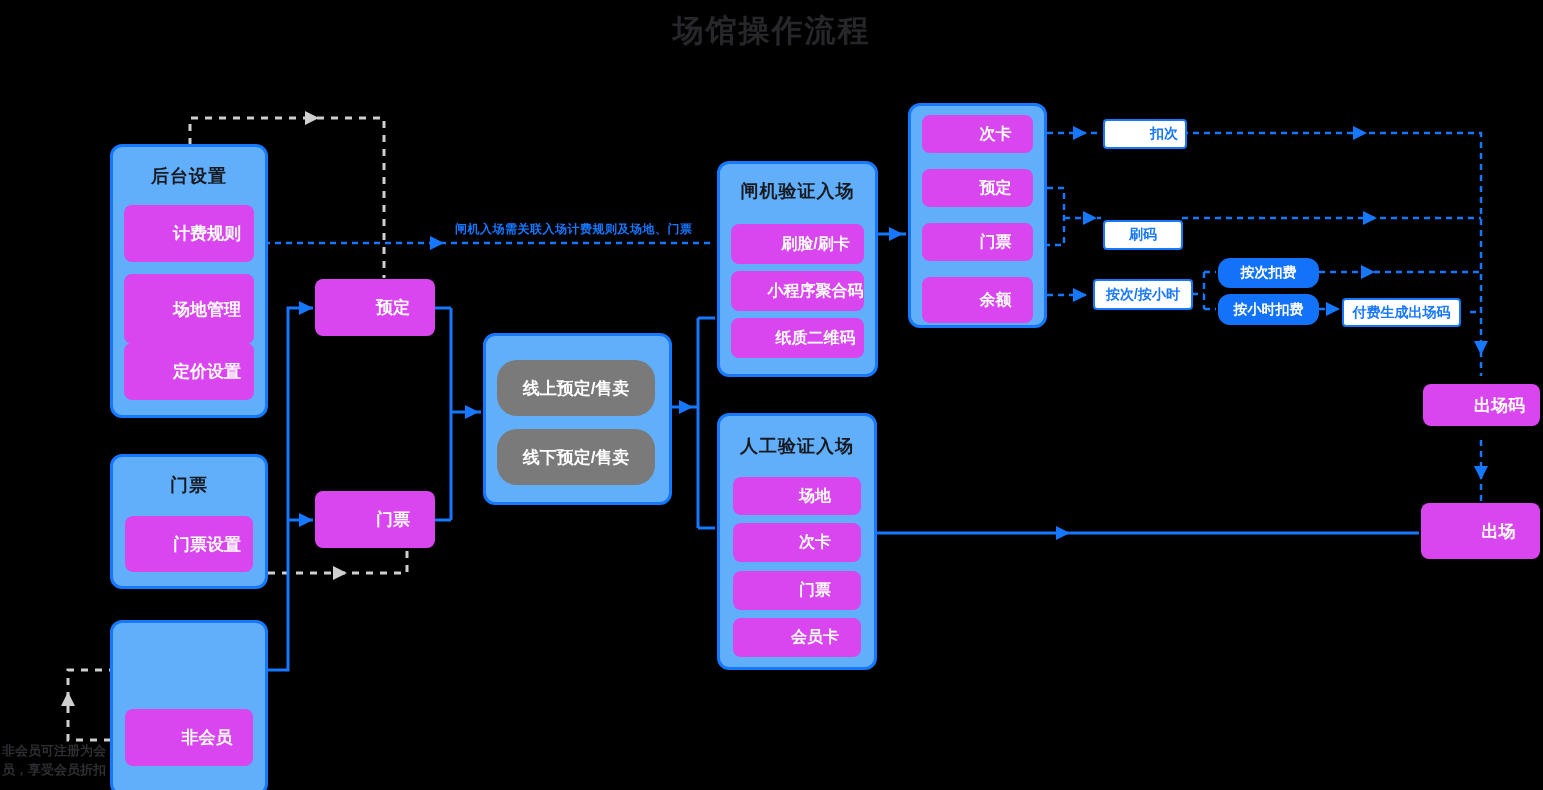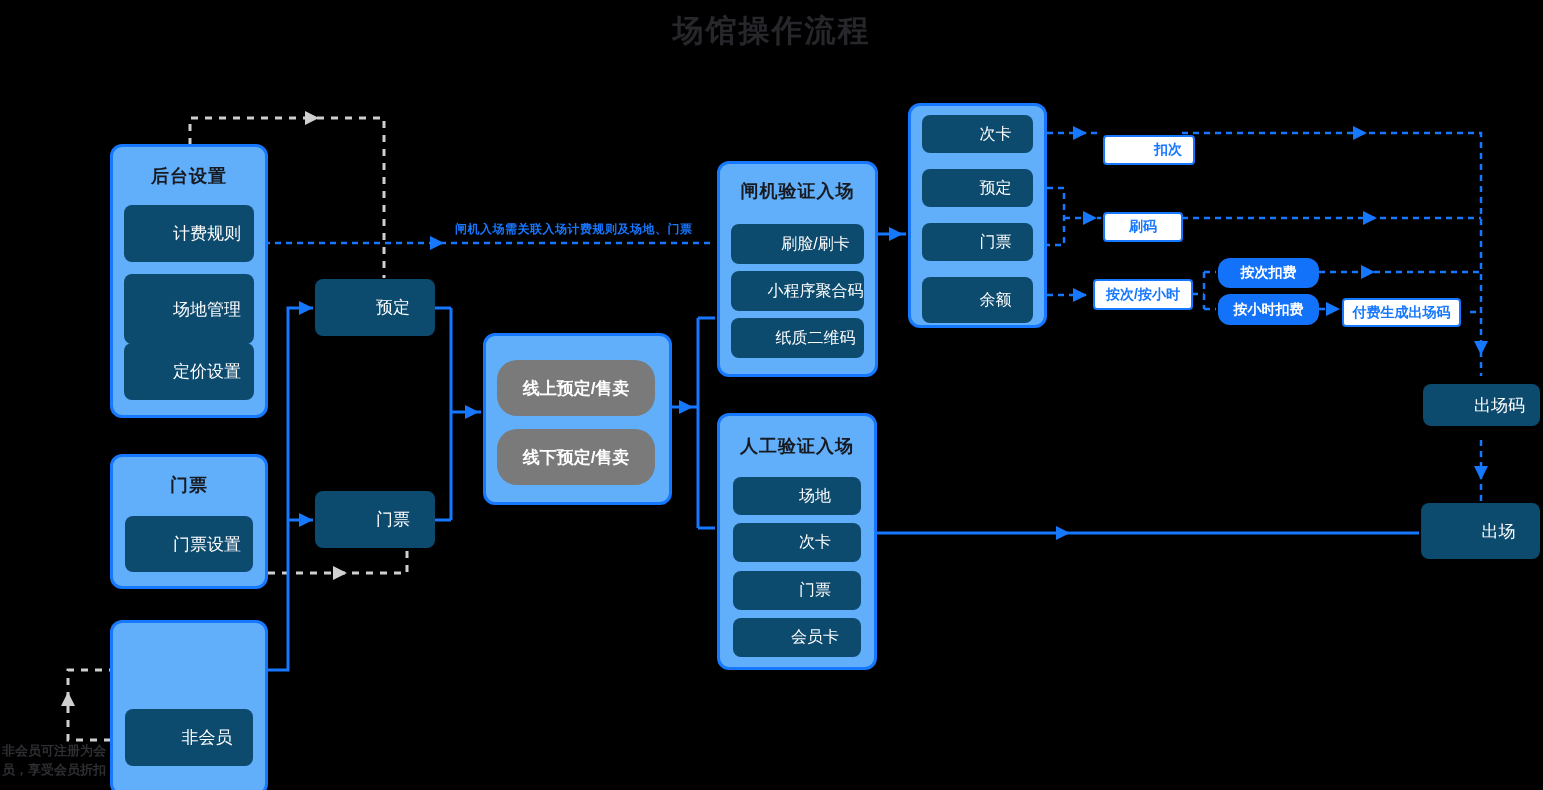--- a/index.html
+++ b/index.html
@@ -5,21 +5,21 @@
   html,body{margin:0;padding:0;background:#000;}
   #canvas{position:relative;width:1543px;height:790px;background:#000;overflow:hidden;
           font-family:"Liberation Sans",sans-serif;}
   #wires{position:absolute;left:0;top:0;pointer-events:none;}
   .page-title{position:absolute;left:0;right:0;top:10px;text-align:center;
               font-size:31px;font-weight:bold;color:#26262b;letter-spacing:2px;}
   .grp{position:absolute;background:#61AEFA;border:3px solid #1677FF;border-radius:12px;box-sizing:border-box;}
   .grp-title{text-align:center;font-weight:bold;font-size:18px;color:#171a20;letter-spacing:1px;}
   .node,.gnode,.wnode,.bnode{position:absolute;display:flex;align-items:center;justify-content:center;
     box-sizing:border-box;color:#fff;}
-  .node{background:#0c4a6e;border-radius:8px;font-size:17px;font-weight:400;padding-left:36px;}
+  .node{background:#d946ef;border-radius:8px;font-size:17px;font-weight:700;padding-left:36px;}
   .gnode{background:#7A7A7A;border-radius:20px;font-size:17px;font-weight:600;}
   .wnode{background:#ffffff;border:2px solid #1677FF;border-radius:4px;color:#1677FF;
          font-size:14px;font-weight:bold;}
   .bnode{background:#1372FA;border-radius:12px;font-size:14px;font-weight:bold;}
   .sm{font-size:16px;}
   .gate-note{position:absolute;left:455px;top:221px;font-size:12px;font-weight:bold;
              color:#1677FF;letter-spacing:0.5px;white-space:nowrap;}
   .member-note{position:absolute;left:2px;top:741px;font-size:13px;font-weight:bold;
                color:#2e2e33;line-height:19px;}
 </style>
@@ -122,22 +122,22 @@
   <div class="node sm" style="left:733px;top:523px;width:128px;height:39px;">次卡</div>
   <div class="node sm" style="left:733px;top:571px;width:128px;height:39px;">门票</div>
   <div class="node sm" style="left:733px;top:618px;width:128px;height:39px;">会员卡</div>
 
   <div class="grp" style="left:908px;top:103px;width:139px;height:225px;"></div>
   <div class="node sm" style="left:922px;top:115px;width:111px;height:38px;">次卡</div>
   <div class="node sm" style="left:922px;top:169px;width:111px;height:38px;">预定</div>
   <div class="node sm" style="left:922px;top:223px;width:111px;height:38px;">门票</div>
   <div class="node sm" style="left:922px;top:277px;width:111px;height:46px;">余额</div>
 
-  <div class="wnode" style="left:1103px;top:135px;width:92px;height:30px;padding-left:38px;">扣次</div>
-  <div class="wnode" style="left:1103px;top:212px;width:80px;height:30px;">刷码</div>
+  <div class="wnode" style="left:1103px;top:119px;width:84px;height:30px;padding-left:38px;">扣次</div>
+  <div class="wnode" style="left:1103px;top:220px;width:80px;height:30px;">刷码</div>
   <div class="wnode" style="left:1093px;top:279px;width:100px;height:31px;">按次/按小时</div>
   <div class="bnode" style="left:1218px;top:258px;width:101px;height:30px;">按次扣费</div>
   <div class="bnode" style="left:1218px;top:294px;width:101px;height:31px;">按小时扣费</div>
   <div class="wnode" style="left:1342px;top:298px;width:119px;height:29px;">付费生成出场码</div>
   <div class="node" style="left:1423px;top:384px;width:117px;height:42px;">出场码</div>
   <div class="node" style="left:1421px;top:503px;width:119px;height:56px;">出场</div>
 
   <div class="gate-note">闸机入场需关联入场计费规则及场地、门票</div>
   <div class="member-note">
     <div>非会员可注册为会</div>

